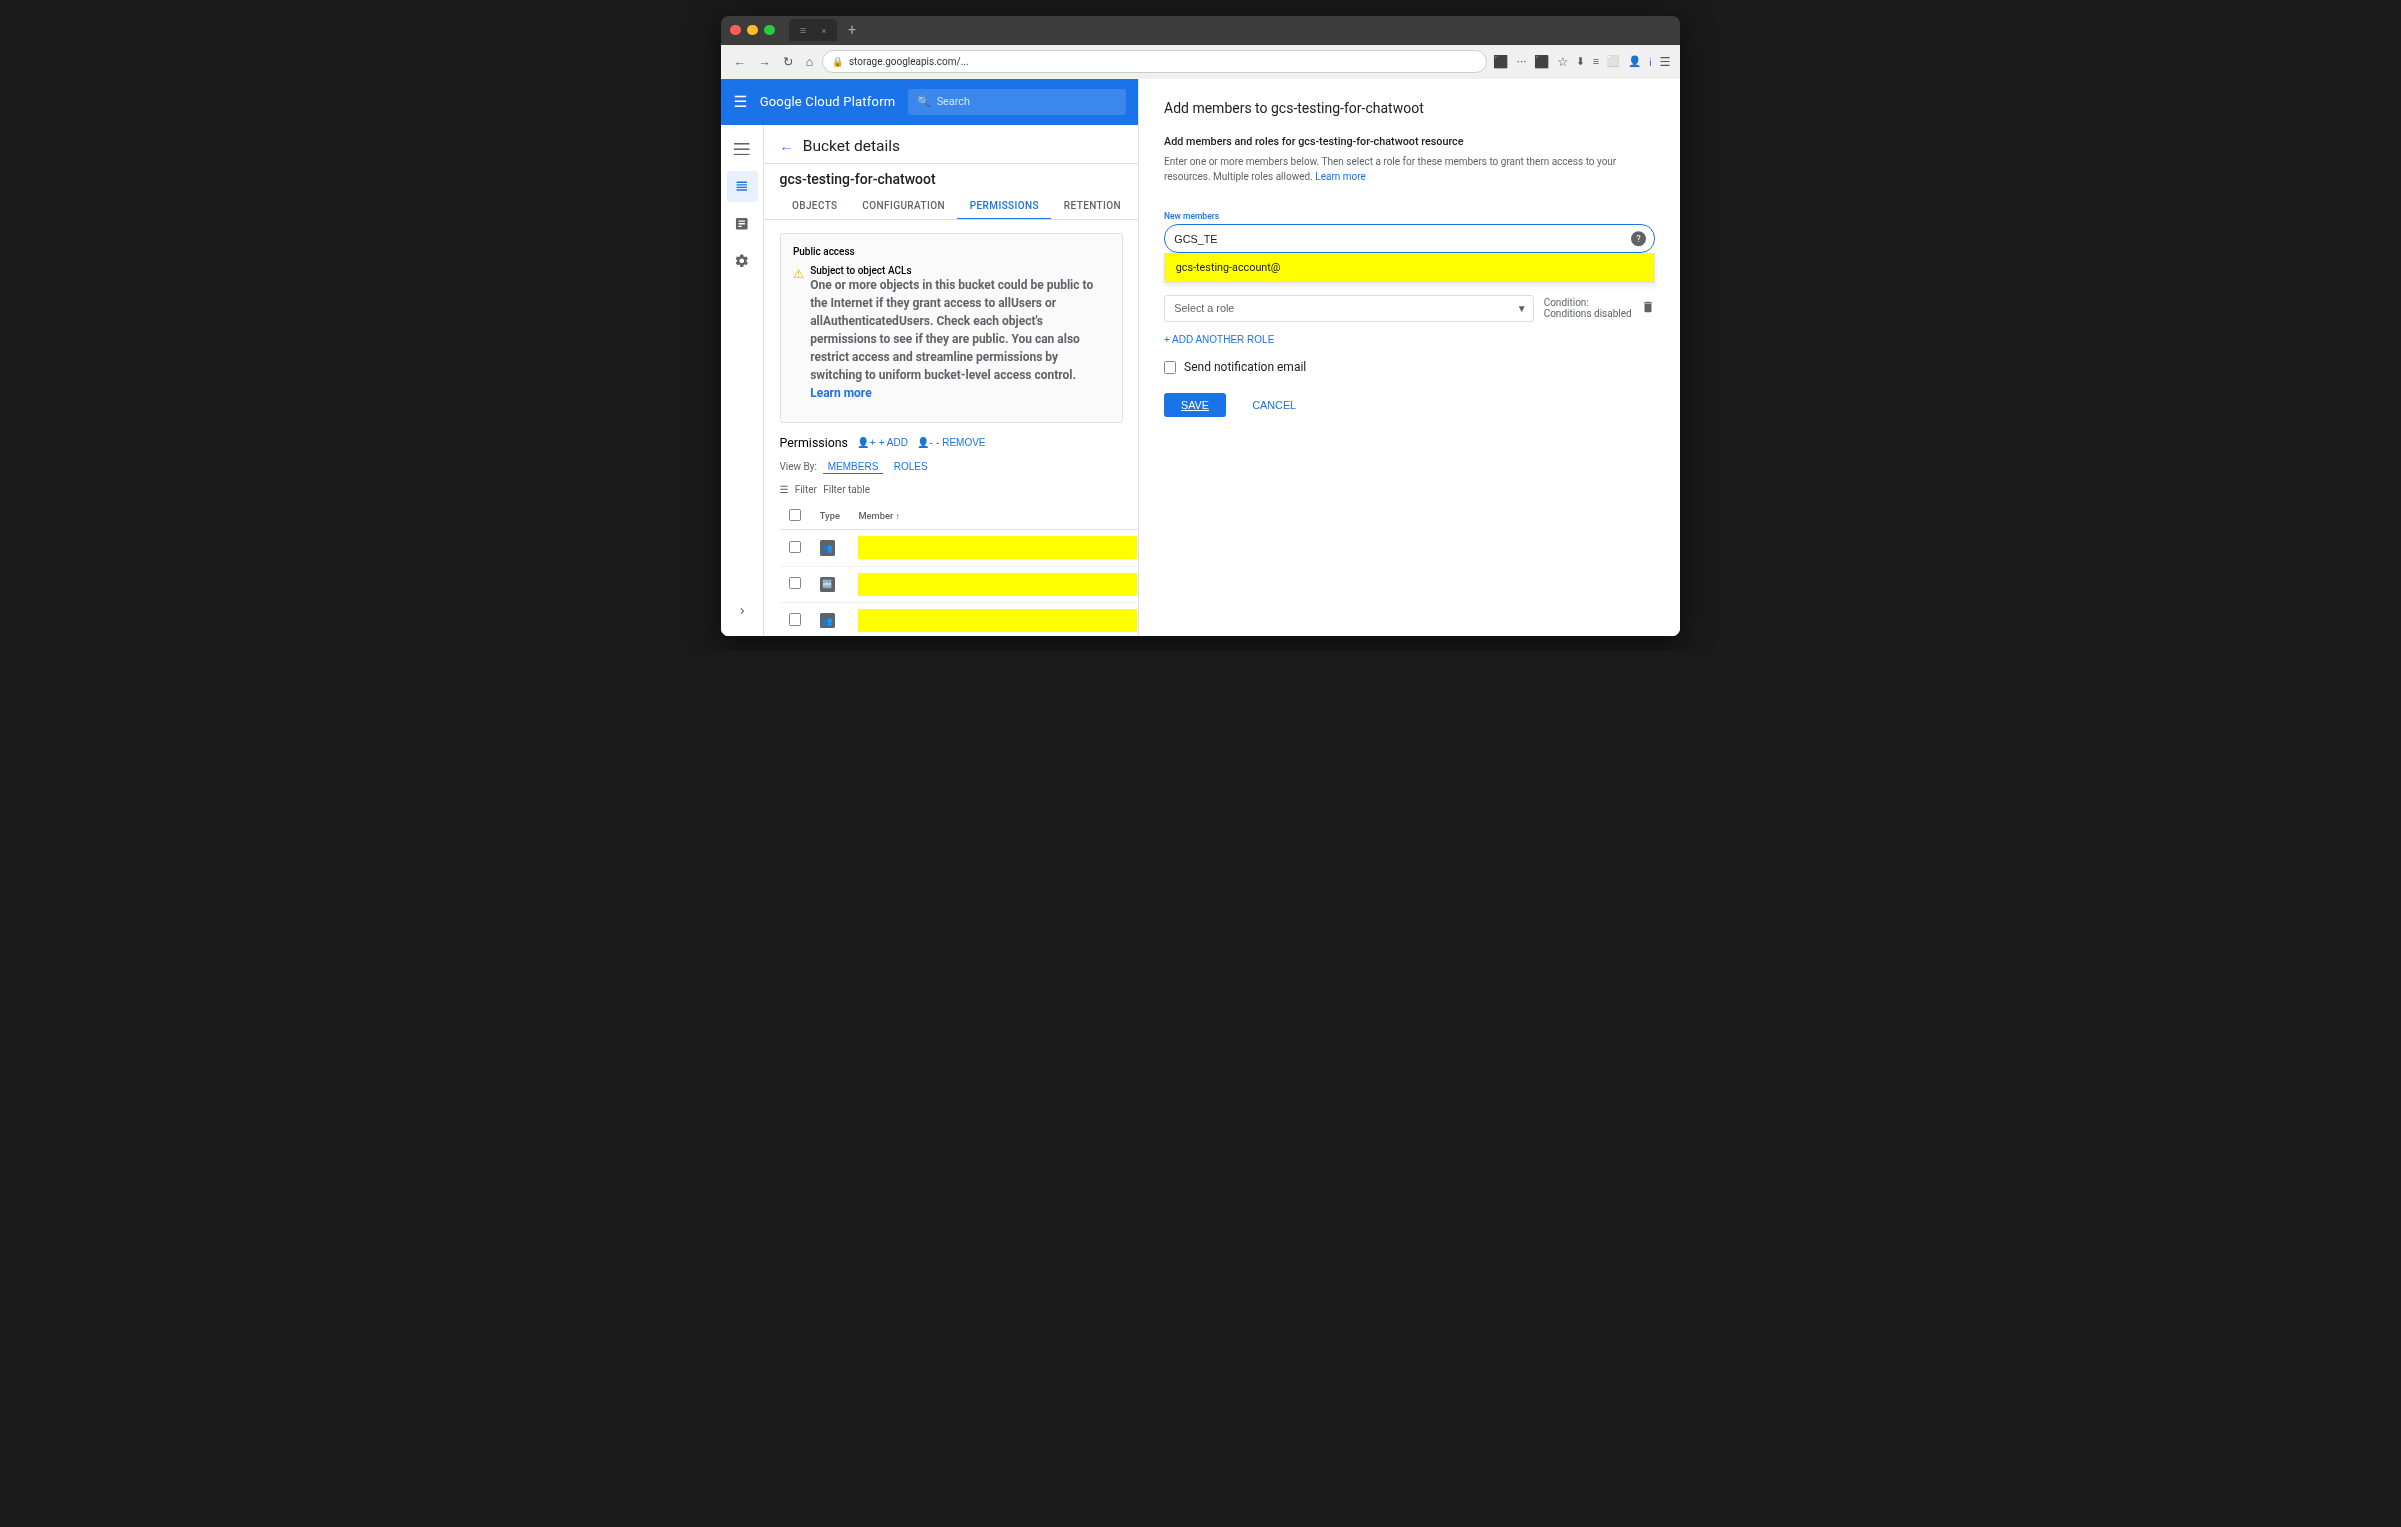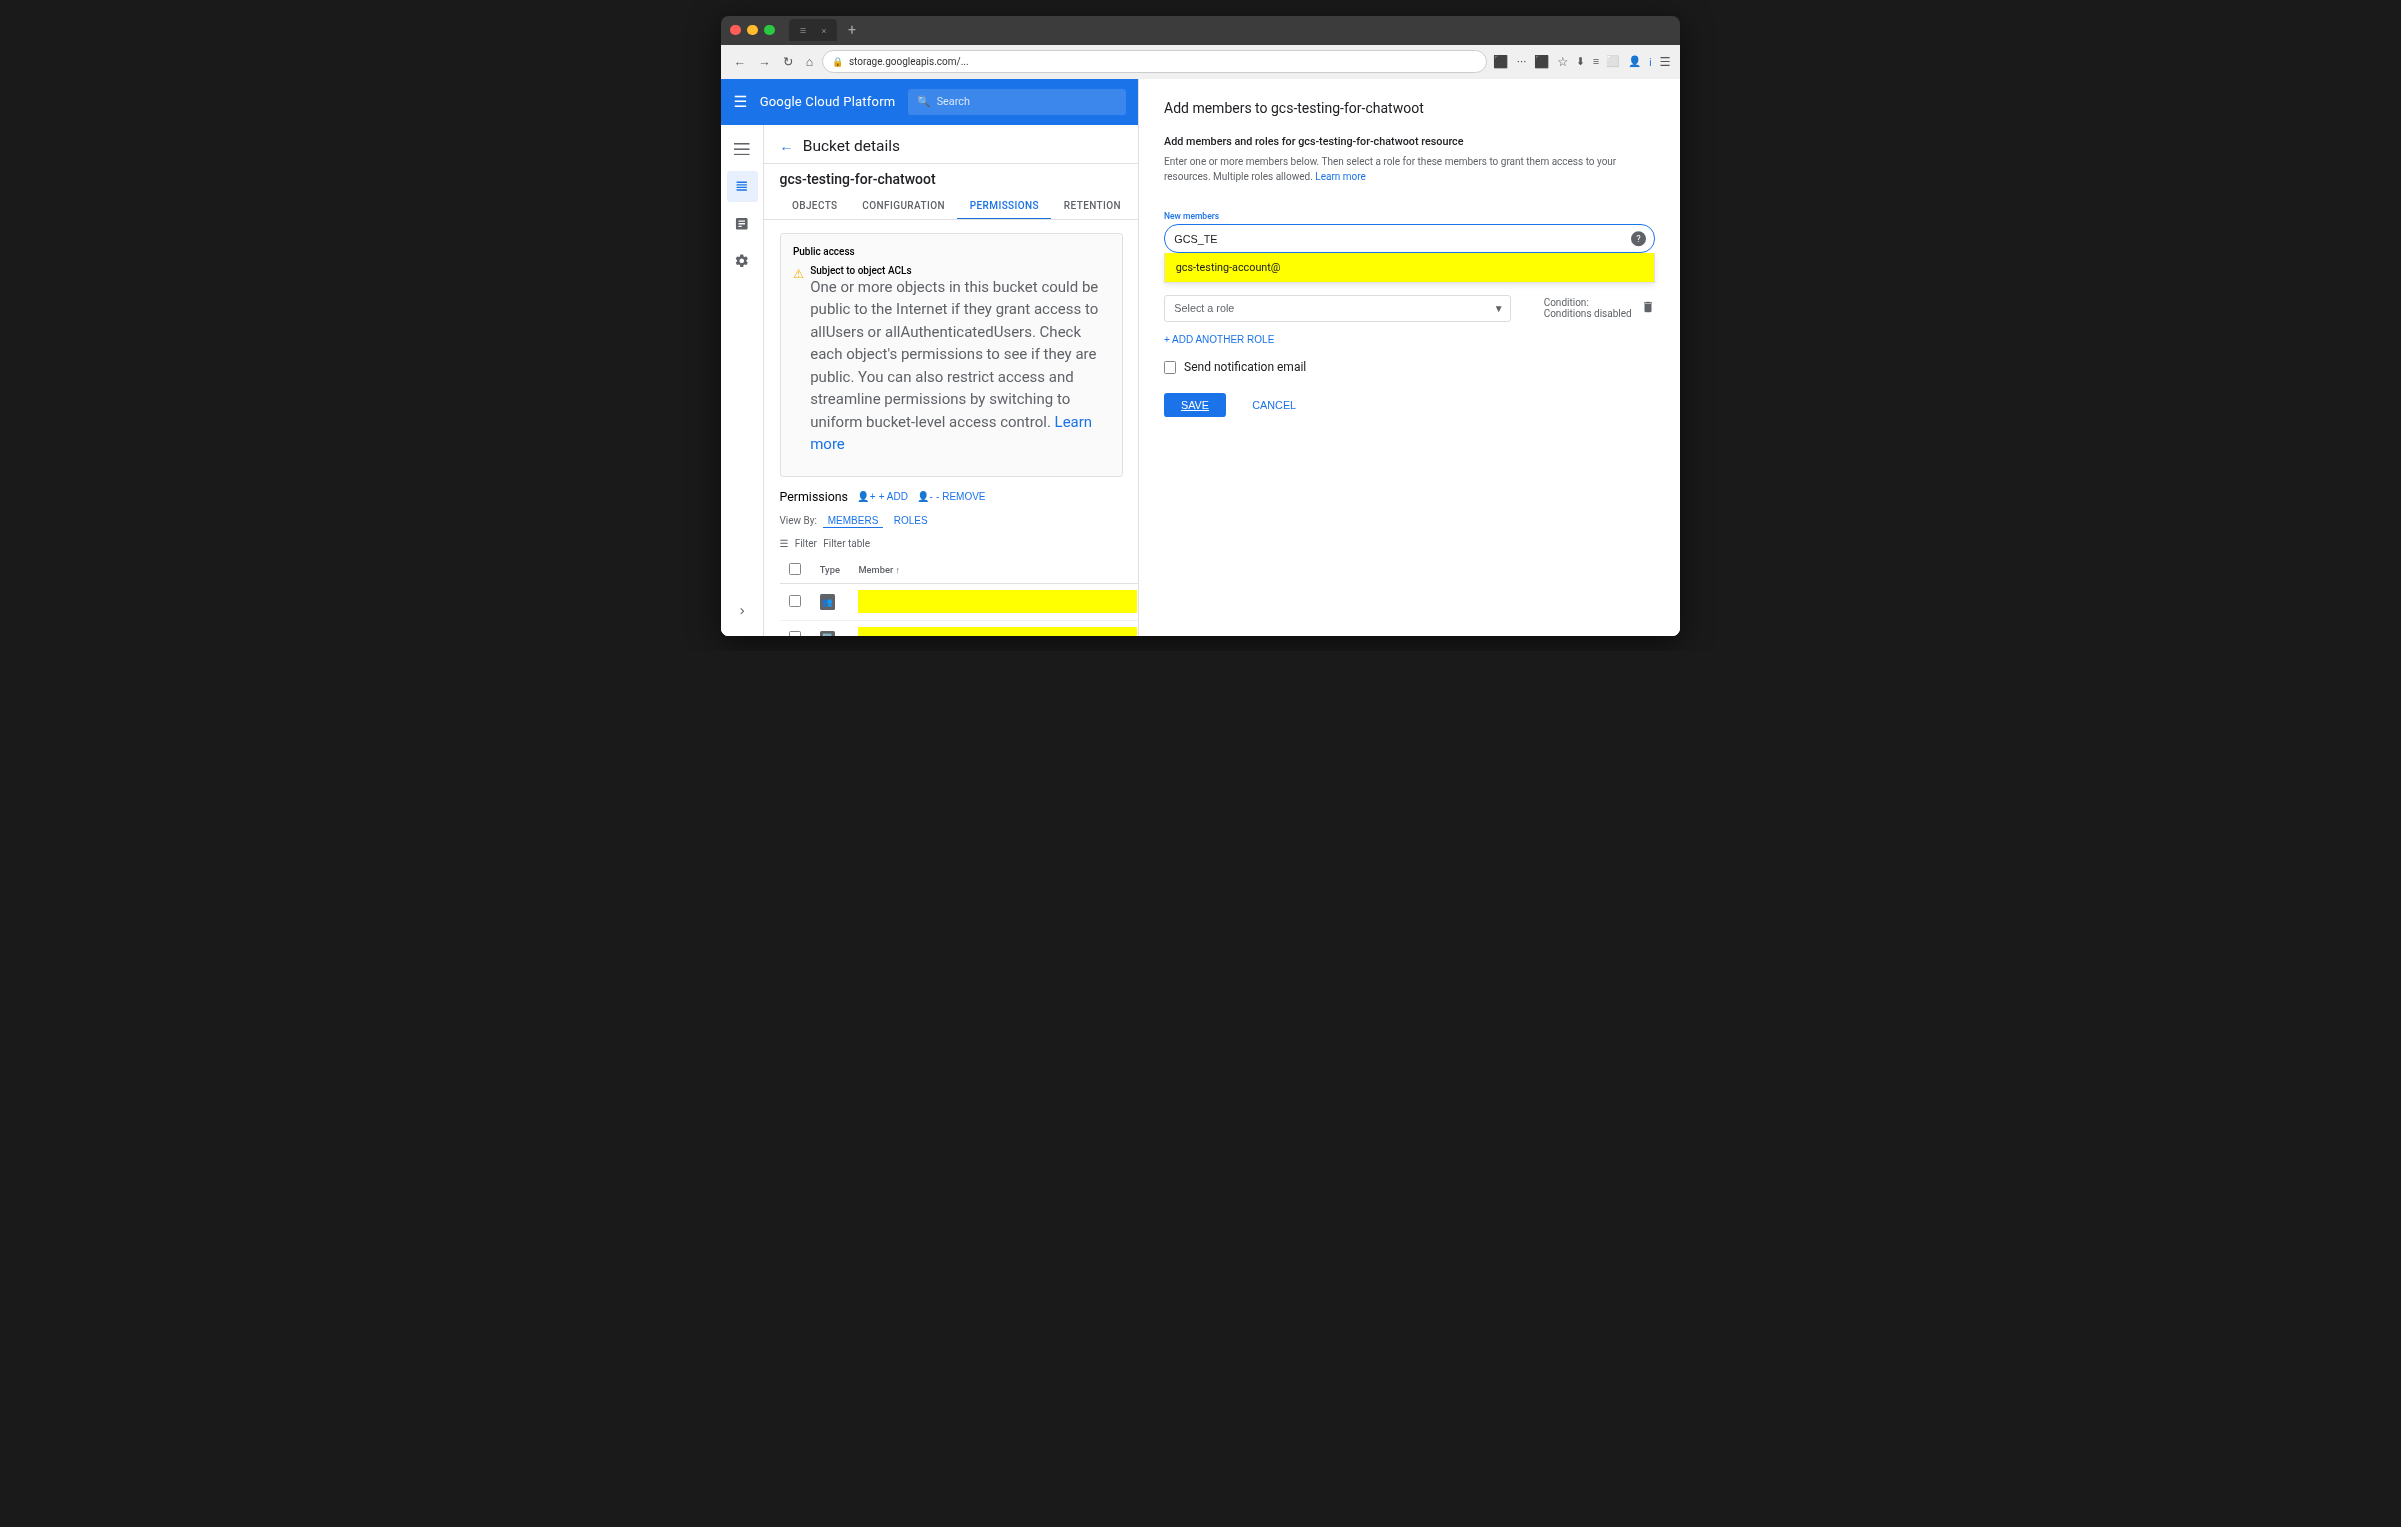--- a/index.html
+++ b/index.html
@@ -164,21 +164,21 @@
       background: #fafafa;
       border: 0.8px solid #e0e0e0;
       border-radius: 3.1px;
       padding: 12.4px;
       margin-bottom: 12.4px;
     }
     .public-access-title { font-size: 10px; font-weight: 500; margin-bottom: 7.7px; }
     .warning-row { display: flex; align-items: flex-start; gap: 6.2px; margin-bottom: 7.7px; }
     .warning-icon { color: #f9ab00; font-size: 12.4px; margin-top: 0.8px; }
     .warning-title { font-size: 10px; font-weight: 500; }
-    .warning-text { font-size: 15px; color: #5f6368; line-height: 1.5; }
+    .warning-text { font-size: 12px; color: #5f6368; line-height: 1.5; font-weight: bold; }
     .learn-more { color: #1a73e8; text-decoration: none; }
 
     .permissions-section { margin-top: 9.3px; }
     .permissions-header {
       display: flex; align-items: center; gap: 9.3px;
       margin-bottom: 9.3px;
     }
     .permissions-title { font-size: 12.4px; font-weight: 400; }
     .perm-btn {
       display: flex; align-items: center; gap: 3.1px;
@@ -539,21 +539,21 @@
         <div class="autocomplete-item">gcs-testing-account@</div>
       </div>
 
       <div class="role-row">
         <div class="role-select-wrapper">
           <select>
             <option value="">Select a role</option>
           </select>
           <span class="role-select-arrow">▼</span>
         </div>
-        <div style="display:flex; flex-direction:column; align-items:flex-start;margin-left:23px;">
+        <div style="display:flex; flex-direction:column; align-items:flex-start;">
           <span class="conditions-text">Condition:</span>
           <span class="conditions-text">Conditions disabled</span>
         </div>
         <button class="delete-btn">
           <svg width="14" height="14" viewBox="0 0 24 24" fill="#5f6368">
               <path d="M6 19c0 1.1.9 2 2 2h8c1.1 0 2-.9 2-2V7H6v12zM19 4h-3.5l-1-1h-5l-1 1H5v2h14V4z"></path>
             </svg>
         </button>
       </div>
 

